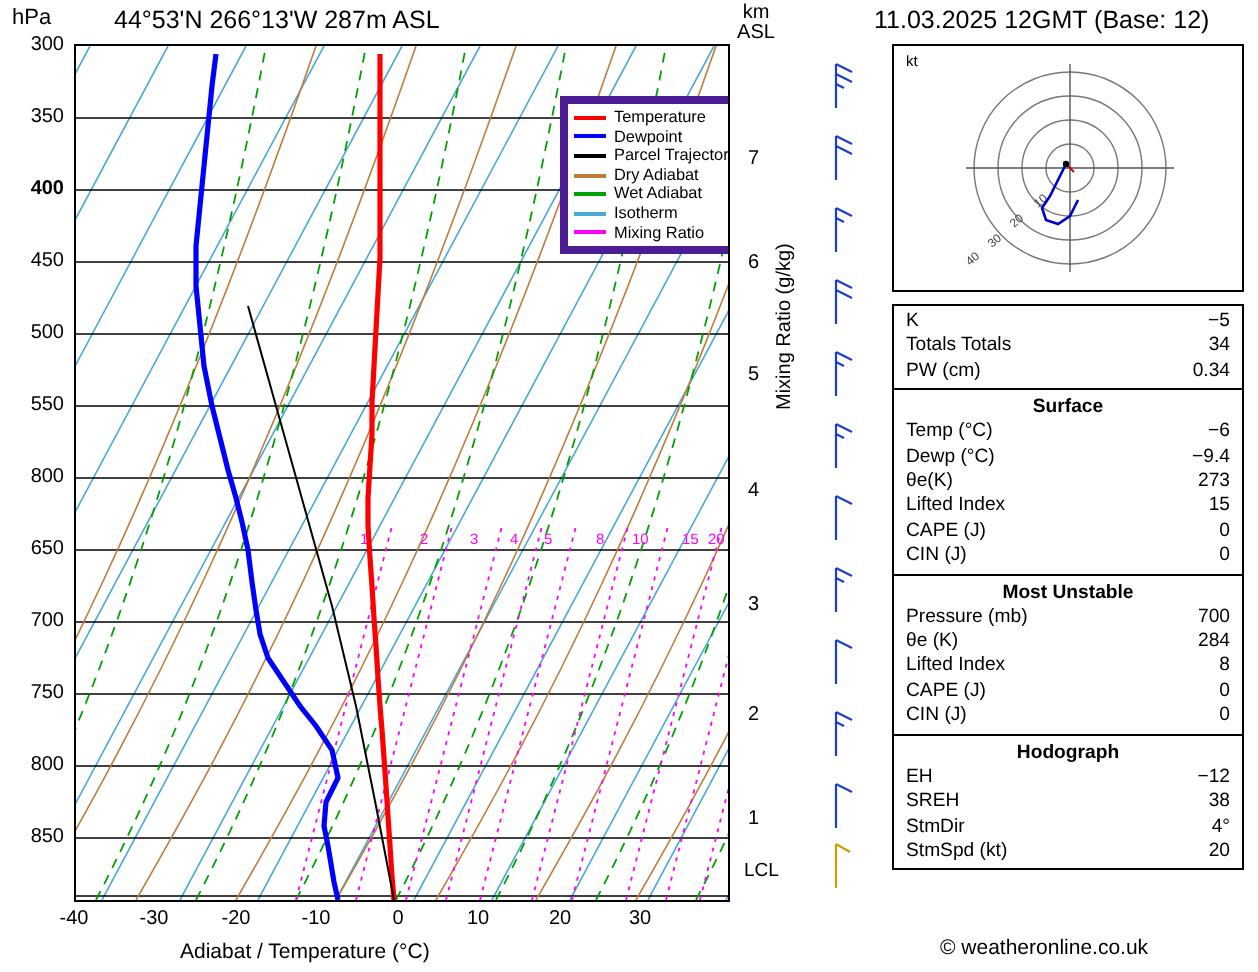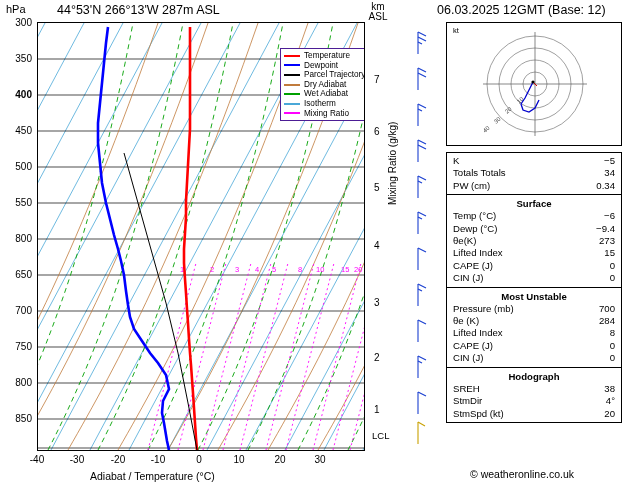--- a/index.html
+++ b/index.html
@@ -10,21 +10,21 @@
   #hdr-title{left:57px;top:3px;font-size:12.5px;color:#000;font-weight:normal;}
   #hdr-km{left:367px;top:2px;font-size:10px;color:#000;line-height:10px;text-align:center;width:22px;}
   #hdr-date{left:437px;top:3px;font-size:12.5px;color:#000;}
   
   #plot{left:37px;top:22px;width:328px;height:429px;border:1px solid #000;box-sizing:border-box;background:#fff;overflow:hidden;}
   #plot svg{position:absolute;left:0;top:0;}
   .ytick{position:absolute;font-size:10px;color:#000;text-align:right;width:30px;}
   .xtick{position:absolute;font-size:10px;color:#000;text-align:center;width:30px;}
   #xlabel{position:absolute;left:90px;top:470px;font-size:10.5px;color:#000;}
   
-  #legend{position:absolute;left:242px;top:25px;width:120px;border:1px solid #4c1d95;background:#fff;padding:2px 3px;font-size:8.2px;line-height:9.6px;}
+  #legend{position:absolute;left:242px;top:25px;width:120px;border:4px solid #4c1d95;background:#fff;padding:2px 3px;font-size:8.2px;line-height:9.6px;}
   #legend .row{display:flex;align-items:center;height:9.6px;}
   #legend .sw{width:16px;height:2px;margin-right:4px;flex:none;}
   
   #mixlabel{position:absolute;left:387px;top:205px;font-size:10px;color:#000;transform:rotate(-90deg);transform-origin:left top;white-space:nowrap;}
   
   #kmaxis{left:366px;top:22px;width:24px;height:429px;}
   .kmtick{position:absolute;font-size:10px;color:#000;}
   
   #windcol{left:404px;top:22px;width:28px;height:429px;}
   
@@ -44,21 +44,21 @@
 </style>
 </head>
 <body>
 
 <div class="abs" id="hdr-hpa">hPa</div>
 <div class="abs" id="hdr-title">44°53'N 266°13'W 287m ASL</div>
 <div class="abs" id="hdr-km">
   <div>km</div>
   <div>ASL</div>
 </div>
-<div class="abs" id="hdr-date">06.03.2025 12GMT (Base: 12)</div>
+<div class="abs" id="hdr-date">11.03.2025 12GMT (Base: 12)</div>
 
 <div class="abs" id="plot">
   <svg width="326" height="427" viewBox="0 0 326 427">
     <defs>
       <clipPath id="cp">
           <rect x="0" y="0" width="326" height="427"></rect>
         </clipPath>
     </defs>
     <g clip-path="url(#cp)">
 
@@ -368,20 +368,24 @@
         <span class="v">0</span>
       </div>
     <div class="r">
         <span class="k">CIN (J)</span>
         <span class="v">0</span>
       </div>
   </div>
   <div class="sec">
     <div class="hd">Hodograph</div>
     <div class="r">
+        <span class="k">EH</span>
+        <span class="v">−12</span>
+      </div>
+    <div class="r">
         <span class="k">SREH</span>
         <span class="v">38</span>
       </div>
     <div class="r">
         <span class="k">StmDir</span>
         <span class="v">4°</span>
       </div>
     <div class="r">
         <span class="k">StmSpd (kt)</span>
         <span class="v">20</span>

